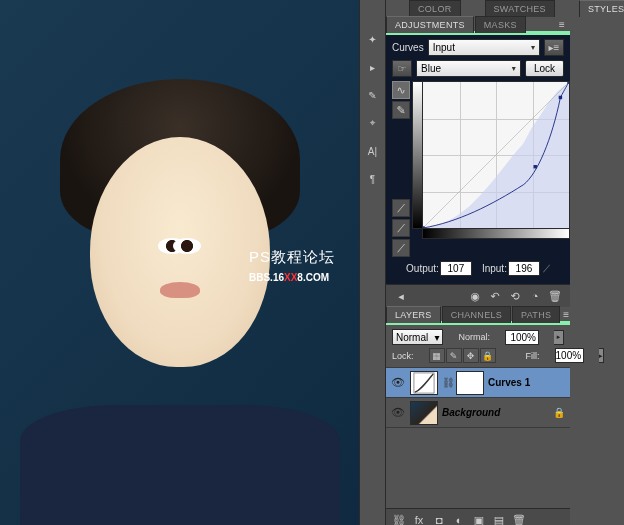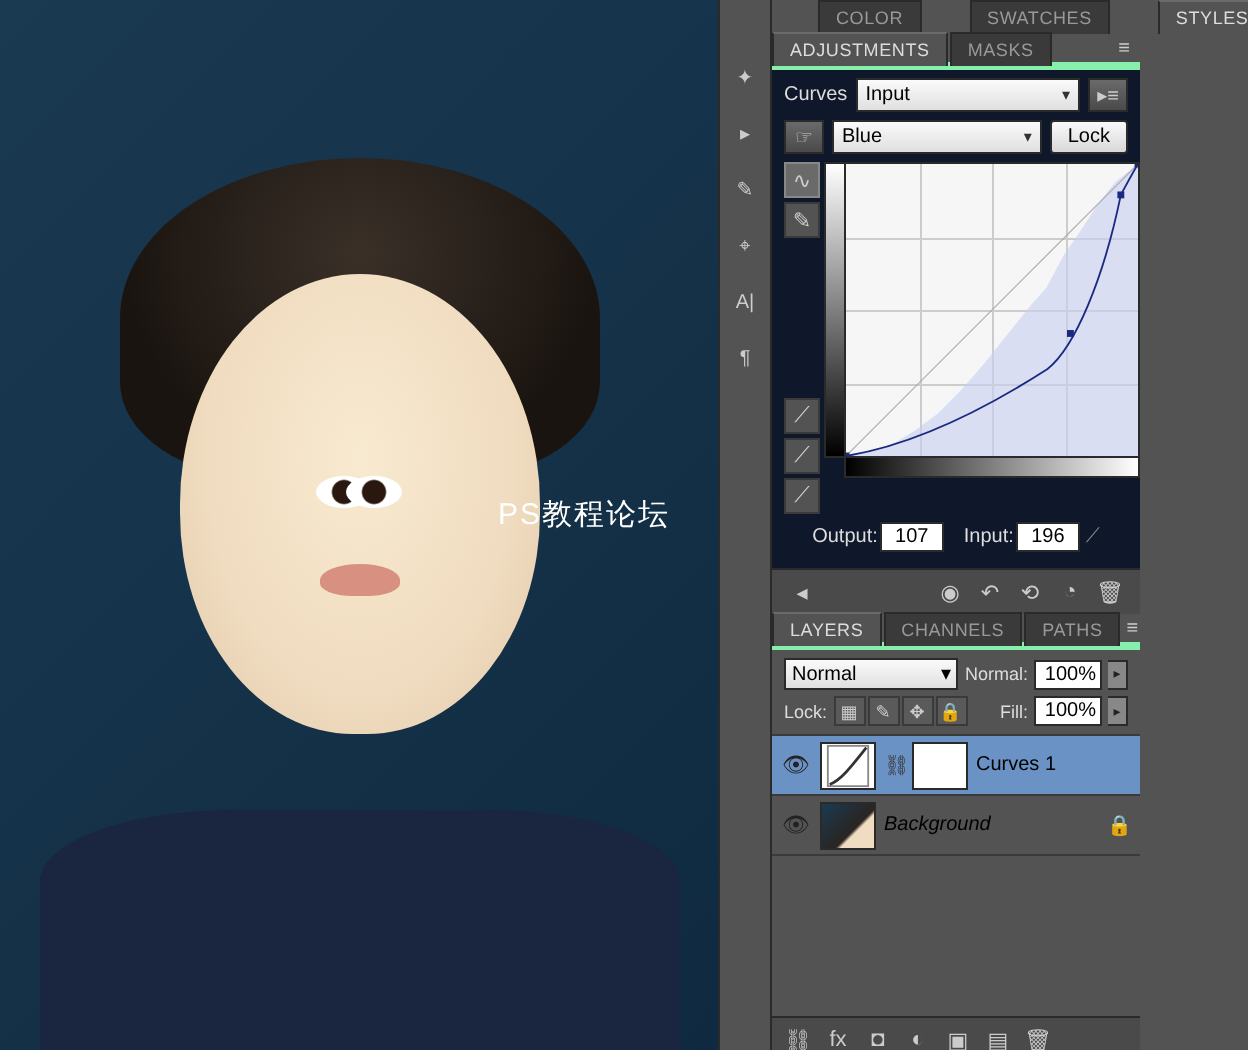--- a/index.html
+++ b/index.html
@@ -52,38 +52,38 @@
 .graph-row { display: flex; }
 
 .io-row { display: flex; align-items: center; gap: 1px; margin-top: 4px; justify-content: center; font-size: 9px; color: #ddd; padding-bottom: 4px; }
 .num-input { width: 32px; height: 15px; background: #fff; border: 1px solid #2a2a2a; text-align: center; font-size: 10px; color: #000; }
 
 .panel-footer { display: flex; gap: 2px; padding: 3px 6px; border-top: 1px solid #2a2a2a; background: #4a4a4a; justify-content: flex-start; }
 .footer-icon { width: 18px; height: 16px; display: flex; align-items: center; justify-content: center; color: #ccc; cursor: pointer; font-size: 11px; }
 .panel-footer .fspacer { flex: 1; }
 
 .layer-opts { padding: 4px 6px; display: flex; flex-direction: column; gap: 3px; border-bottom: 1px solid #3a3a3a; }
-.layer-opts .row2 { display: flex; align-items: center; gap: 3px; }
+.layer-opts .row2 { display: flex; align-items: center; gap: 15px; }
 .small-dd { height: 16px; background: linear-gradient(#fafafa,#e0e0e0); border: 1px solid #2a2a2a; display: flex; align-items: center; padding: 0 3px; font-size: 10px; color: #000; justify-content: space-between; cursor: pointer; }
 .pct-input { width: 34px; height: 15px; background: #fff; border: 1px solid #2a2a2a; font-size: 9px; text-align: right; padding-right: 2px; color: #000; display: flex; align-items: center; justify-content: flex-end; }
 .pct-arrow { width: 10px; height: 15px; background: #888; border: 1px solid #2a2a2a; border-left: none; color: #222; font-size: 7px; display: flex; align-items: center; justify-content: center; cursor: pointer; }
 .lock-icons { display: flex; gap: 1px; }
 .lock-icons .li { width: 16px; height: 15px; border: 1px solid #3a3a3a; background: #5a5a5a; display: flex; align-items: center; justify-content: center; color: #ccc; font-size: 9px; cursor: pointer; }
 
 .layers-list { flex: 1; background: #535353; min-height: 140px; }
 .layer-row { display: flex; align-items: center; height: 30px; border-bottom: 1px solid #3a3a3a; padding: 0 4px; gap: 4px; }
 .layer-row.selected { background: #6b92c4; }
 .vis { width: 16px; height: 16px; display: flex; align-items: center; justify-content: center; color: #222; font-size: 11px; cursor: pointer; }
 .thumb { width: 28px; height: 24px; background: #fff; border: 1px solid #2a2a2a; position: relative; overflow: hidden; }
 .thumb.curves-thumb { display: flex; align-items: center; justify-content: center; }
 .thumb.curves-thumb svg { width: 22px; height: 22px; }
 .thumb.mask { background: #fff; }
 .thumb.bg-img { background: linear-gradient(135deg, #1a3a52, #2a2420 60%, #f0dcc0 65%); }
 .link-icon { width: 10px; color: #333; font-size: 10px; text-align: center; }
-.layer-name { color: #000; font-size: 10px; flex: 1; }
+.layer-name { color: #000; font-size: 10px; flex: 1; font-weight: bold; }
 .layer-row.selected .layer-name { color: #000; }
 .layer-row .italic { font-style: italic; }
 .layer-lock { color: #333; font-size: 10px; }
 
 .layers-footer { display: flex; gap: 2px; padding: 3px 4px; background: #4a4a4a; border-top: 1px solid #2a2a2a; }
 .top-strip { height: 18px; background: #535353; display: flex; }
 .top-strip .tab { background: #3a3a3a; margin-left: 23px; }
 .top-strip .tab.active { background: #535353; text-align: right; }
 </style>
 </head>
@@ -95,20 +95,23 @@
     <div class="hair-top"></div>
     <div class="face">
       <div class="eye left"></div>
       <div class="eye right"></div>
       <div class="lips"></div>
     </div>
     <div class="collar"></div>
   </div>
   <div class="watermark">
     <div class="line1">PS教程论坛</div>
+    <div class="line2">
+      <span>BBS.16</span><span class="red">XX</span><span>8.COM</span>
+    </div>
   </div>
 </div>
 
 <div class="toolcol">
   <div class="tool-icon">✦</div>
   <div class="tool-icon">▸</div>
   <div class="tool-icon">✎</div>
   <div class="tool-icon">⌖</div>
   <div class="tool-icon">A|</div>
   <div class="tool-icon">¶</div>

